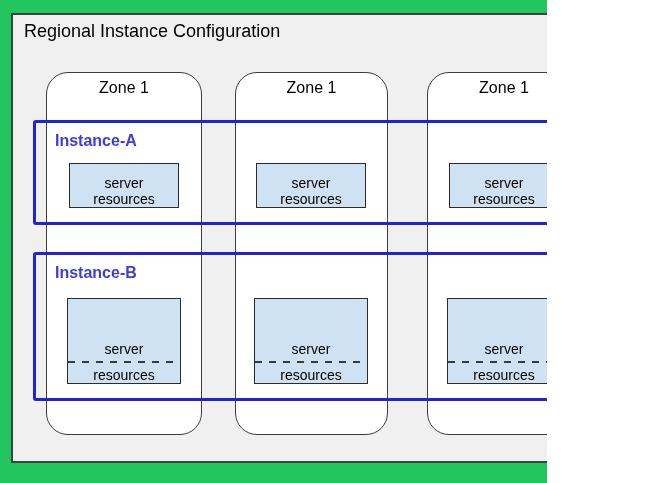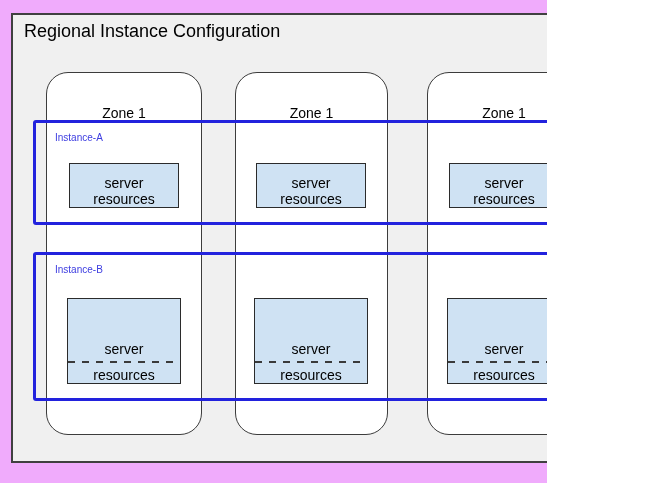--- a/index.html
+++ b/index.html
@@ -2,21 +2,21 @@
 <html style="--region-fill: #f0f0f0; --region-border: #404040; --zone-fill: #ffffff; --zone-border: #3c3c3c; --instance-border: #2222dd; --instance-label: #3c3ce0; --server-box-fill: #cfe2f3; --server-box-border: #2b2b2b; --text: #000000;"><head>
 <meta charset="utf-8">
 <style>
   html, body { margin: 0; padding: 0; background: #ffffff; }
   body { font-family: "Liberation Sans", sans-serif; color: #000; }
 
   .canvas {
     position: relative;
     width: 547px;
     height: 483px;
-    background: #f0abfc;
+    background: #22c55e;
     overflow: hidden;
   }
 
   .region {
     position: absolute;
     left: 11px; top: 13px;
     width: 624px; height: 450px;
     box-sizing: border-box;
     background: var(--region-fill, #f0f0f0);
     border: 2px solid var(--region-border, #404040);
@@ -39,42 +39,42 @@
     border: 1px solid var(--zone-border, #3c3c3c);
     border-radius: 22px;
     z-index: 2;
   }
   .zone-1 { left: 46px;  width: 156px; }
   .zone-2 { left: 235px; width: 153px; }
   .zone-3 { left: 427px; width: 154px; }
 
   .zone-label {
     text-align: center;
-    padding-top: 32px;
-    font-size: 14px;
+    padding-top: 6px;
+    font-size: 16px;
     color: var(--text, #000);
   }
 
   .instance {
     position: absolute;
     left: 33px; width: 555px;
     box-sizing: border-box;
     border: 3px solid var(--instance-border, #2222dd);
     border-radius: 3px;
     background: transparent;
     z-index: 3;
   }
   .instance-a { top: 120px; height: 105px; }
   .instance-b { top: 252px; height: 149px; }
 
   .instance-label {
     position: absolute;
     left: 19px; top: 9px;
-    font-size: 10px;
-    font-weight: normal;
+    font-size: 16px;
+    font-weight: bold;
     color: var(--instance-label, #3c3ce0);
     white-space: nowrap;
   }
 
   .srv {
     position: absolute;
     box-sizing: border-box;
     background: var(--server-box-fill, #cfe2f3);
     border: 1px solid var(--server-box-border, #2b2b2b);
     display: flex;

